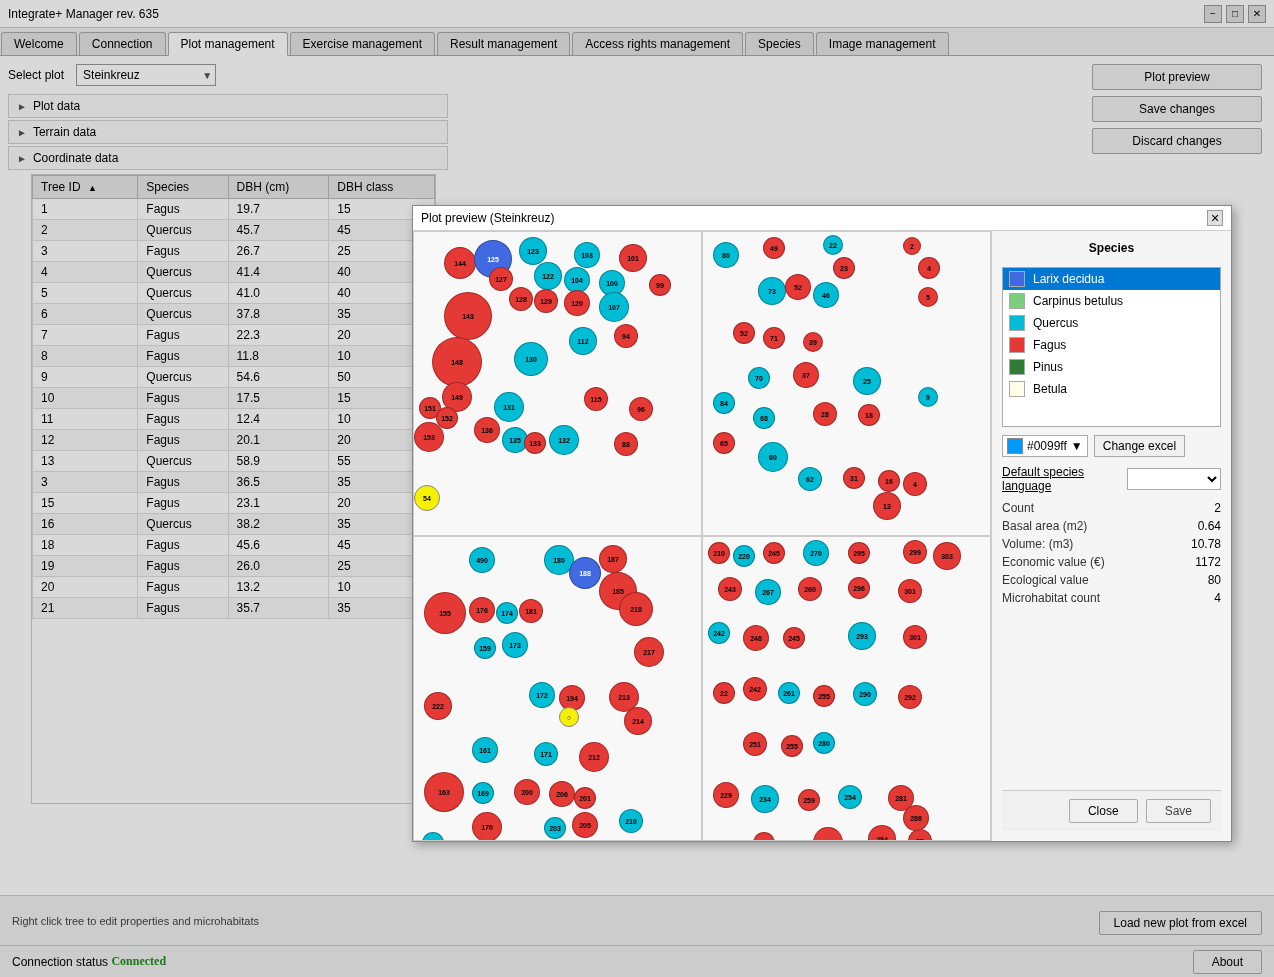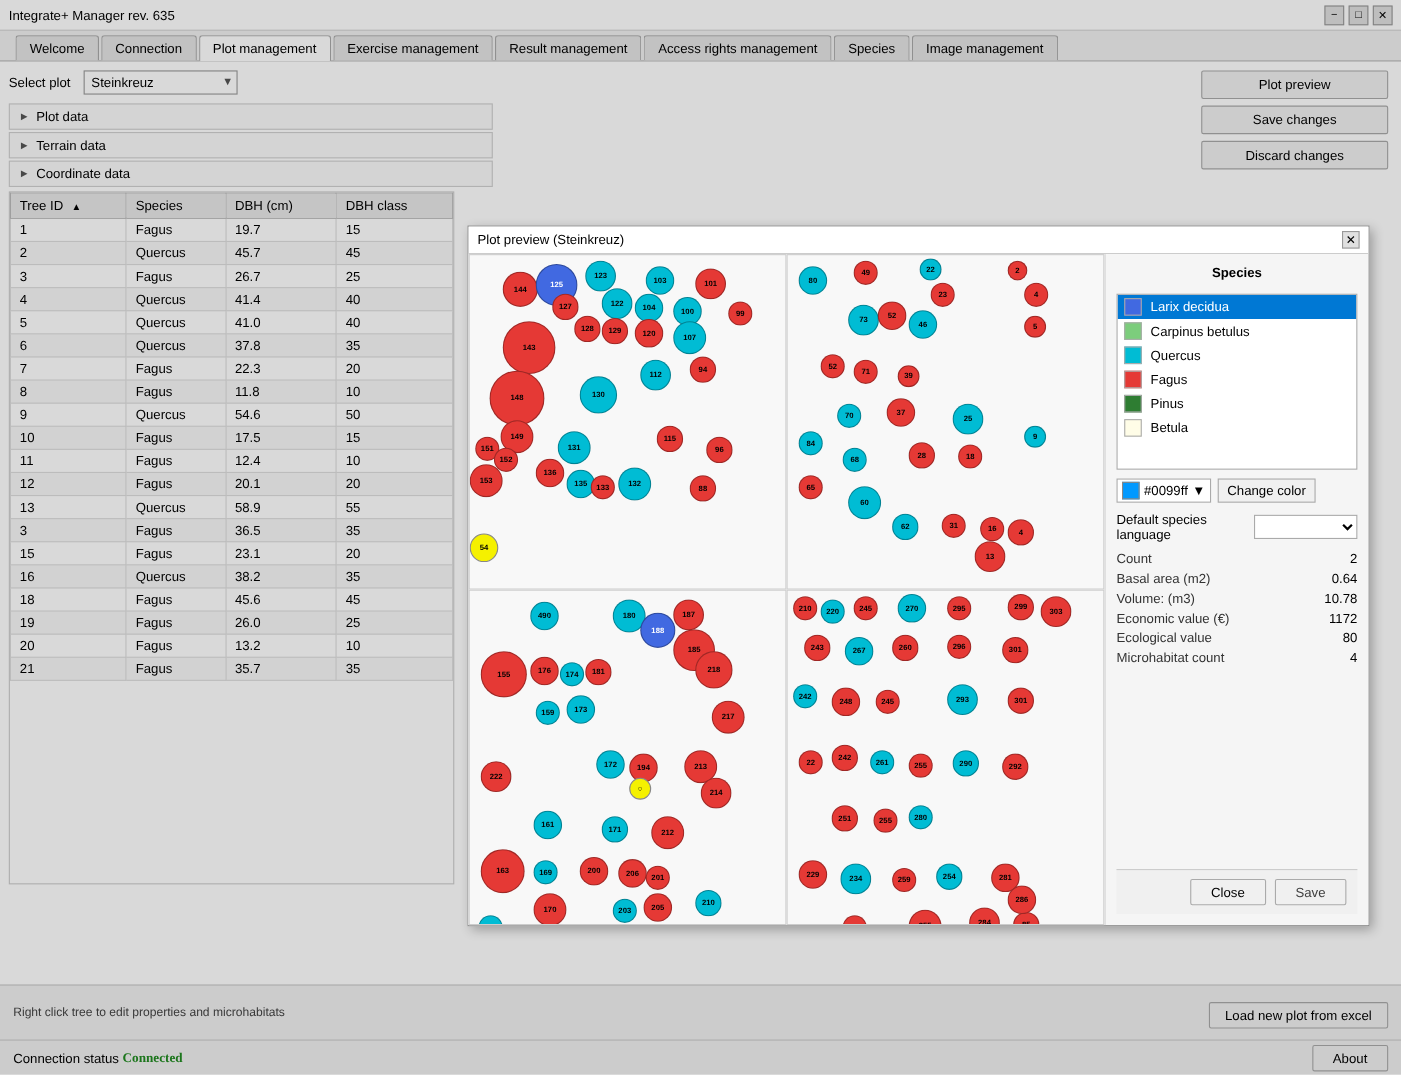--- a/index.html
+++ b/index.html
@@ -25,21 +25,21 @@
       display: flex; align-items: center; justify-content: center;
       font-size: 10px;
     }
 
     
     .tab-bar {
       display: flex;
       background: #f0f0f0;
       border-bottom: 1px solid #aaa;
       padding-top: 4px;
-      padding-left: 14px;
+      padding-left: 1px;
       gap: 2px;
     }
     .tab {
       padding: 4px 12px;
       border: 1px solid #aaa;
       border-bottom: none;
       background: #e4e4e4;
       cursor: pointer;
       border-radius: 3px 3px 0 0;
     }
@@ -329,21 +329,21 @@
       padding: 3px 8px;
       border: 1px solid #aaa;
       background: #f0f0f0;
       cursor: pointer;
     }
     .species-language-row {
       display: flex;
       align-items: center;
       justify-content: space-between;
     }
-    .species-language-label { font-size: 12px; }
+    .species-language-label { font-size: 12px; text-decoration: underline; }
     .species-lang-select {
       border: 1px solid #aaa;
       padding: 2px 4px;
       background: #fff;
       width: 100px;
     }
     .stats-grid {
       display: grid;
       grid-template-columns: 1fr auto;
       gap: 4px 8px;
@@ -438,21 +438,21 @@
       </div>
     </div>
     <div class="collapsible">
       <div class="collapsible-header">
         <span class="collapsible-arrow">►</span>
         <span>Coordinate data</span>
       </div>
     </div>
   </div>
 
-  <div class="data-table-wrapper" style="width: 405px; margin-top: 4px;">
+  <div class="data-table-wrapper" style="width: 405px; margin-top: 4px; margin-left: 23px;">
     <table>
       <thead>
         <tr>
           <th>Tree ID <span class="sort-arrow">▲</span></th>
           <th>Species</th>
           <th>DBH (cm)</th>
           <th>DBH class</th>
         </tr>
       </thead>
       <tbody id="table-body">
@@ -591,21 +591,21 @@
 <div class="status-bar" style="position: absolute; bottom: 0; left: 0; right: 0; height: 32px; background: #f0f0f0; border-top: 1px solid #ccc; display: flex; align-items: center; padding: 0 12px;">
   <span>Connection status</span>
   &nbsp;
   <span class="connected-text">Connected</span>
   <button class="modal-btn" style="margin-left: auto;">About</button>
 </div>
 
 <div class="modal-overlay">
 </div>
 
-<div class="modal" style="top: 205px; left: 425px; width: 820px;">
+<div class="modal" style="top: 205px; left: 412px; width: 820px;">
 
   <div class="modal-title-bar">
     <span>Plot preview (Steinkreuz)</span>
     <button class="modal-close-btn">✕</button>
   </div>
 
 
   <div class="modal-body">
 
     <div class="plot-area">
@@ -782,21 +782,21 @@
           <span>Betula</span>
         </div>
       </div>
 
       <div class="color-picker-row">
         <div class="color-input">
           <div class="color-swatch"></div>
           <span>#0099ff</span>
           <span>▼</span>
         </div>
-        <button class="change-color-btn">Change color</button>
+        <button class="change-color-btn">Change excel</button>
       </div>
 
       <div class="species-language-row">
         <span class="species-language-label">Default species language</span>
         <select class="species-lang-select">
           <option></option>
         </select>
       </div>
 
       <div class="stats-grid">

